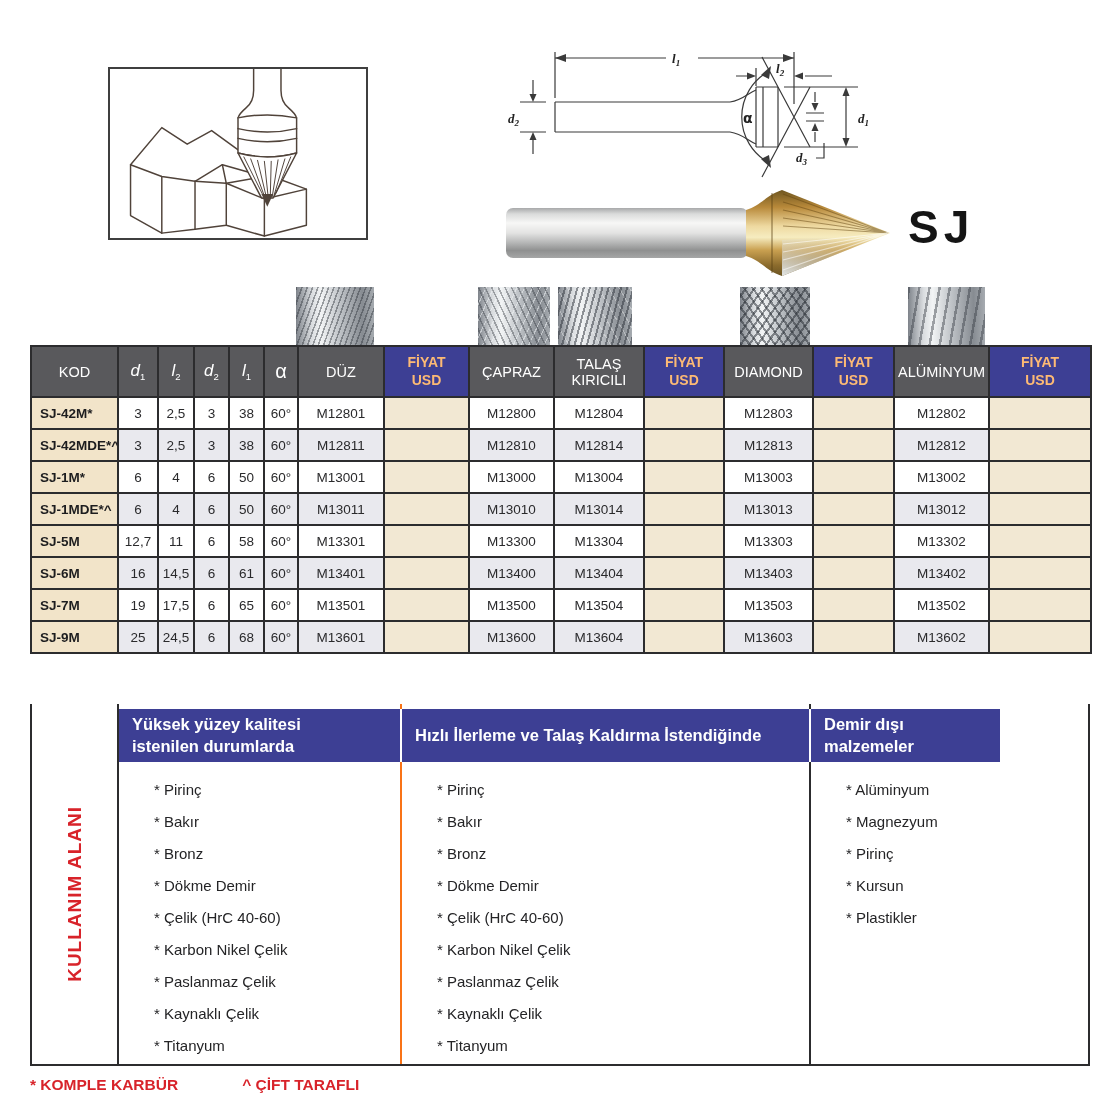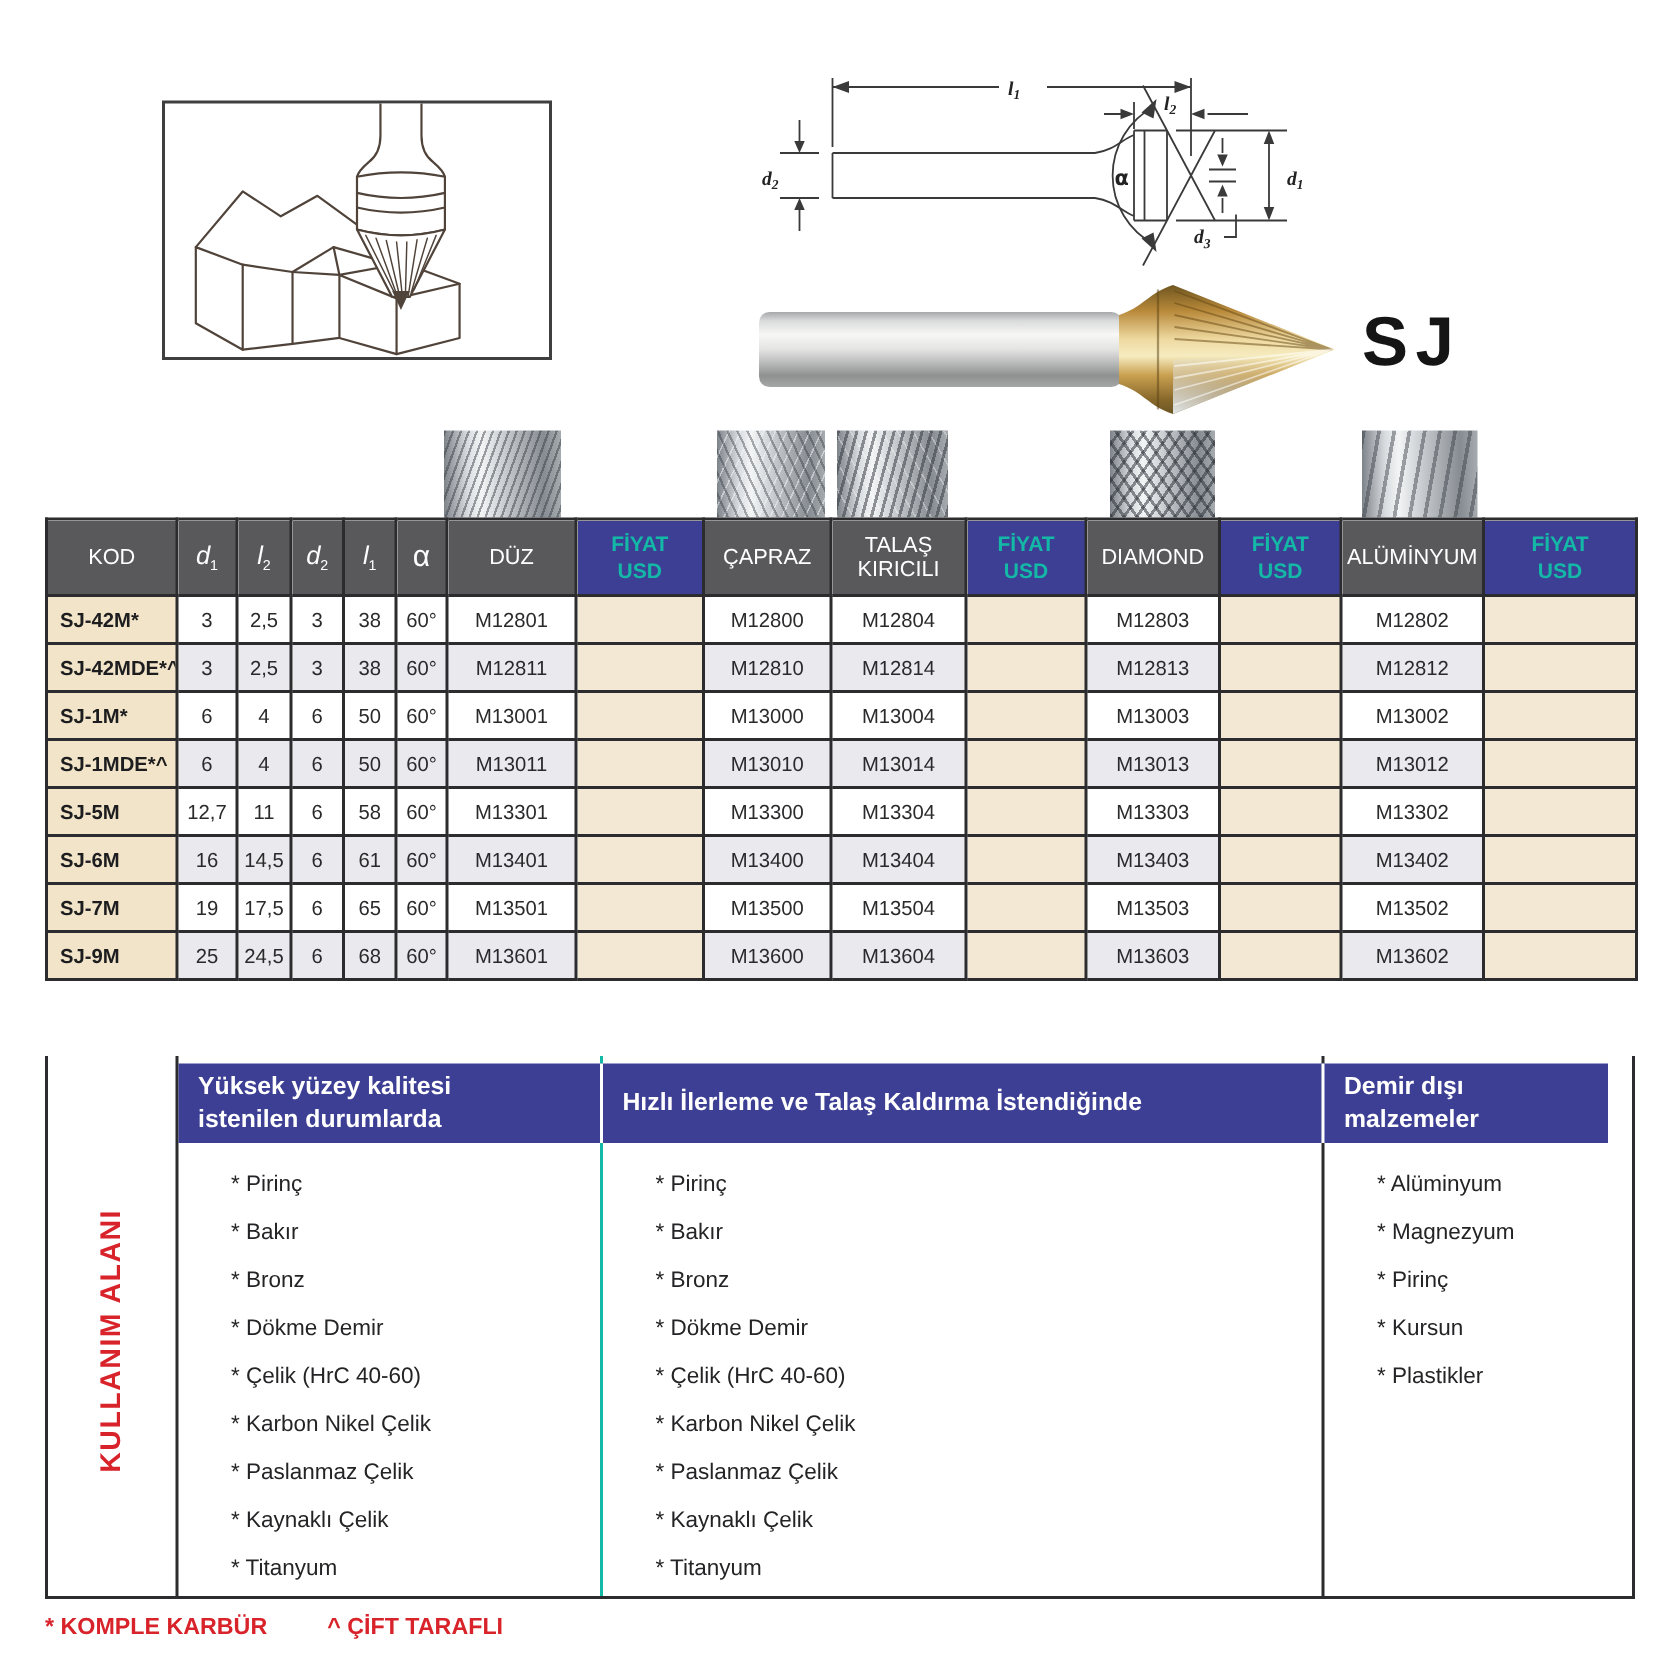--- a/index.html
+++ b/index.html
@@ -40,50 +40,50 @@
   #thumb-aluminyum::after{background:repeating-linear-gradient(100deg,rgba(55,60,68,.45) 0 2.5px,transparent 2.5px 10px);}
 
   
   #spec-table{position:absolute;left:30px;top:345px;width:1060px;border-collapse:collapse;
               table-layout:fixed;}
   #spec-table th,#spec-table td{border:2px solid #2c2c2e;text-align:center;padding:0;
               overflow:hidden;white-space:nowrap;}
   #spec-table thead th{height:49px;vertical-align:middle;}
   #spec-table tbody td{height:30px;}
   .th-dark{background:#59595c;color:#fff;font-size:14.5px;font-weight:normal;}
-  .th-blue{background:#3d3f94;color:#14b8a6;font-size:14px;font-weight:bold;line-height:1.25;}
+  .th-blue{background:#3d3f94;color:#fdba74;font-size:14px;font-weight:bold;line-height:1.25;}
   .th-alpha{font-size:20px;}
   .hdr-dim{font-style:italic;font-size:17px;}
   #spec-table th sub{font-size:9.5px;}
   .kod-cell{background:#f2e4c9;font-weight:bold;font-size:13.5px;text-align:left !important;
             padding-left:8px !important;color:#1d1d1f;}
   .price-cell{background:#f2e8d3;}
   .val-cell{font-size:13.5px;color:#2a2a2c;background:#fff;}
   #spec-table tbody tr:nth-child(even) .val-cell{background:#e9e9ee;}
 
   
   #usage{position:absolute;left:30px;top:704px;width:1060px;height:362px;
          border:2px solid #2c2c2e;border-top:none;box-sizing:border-box;display:flex;background:#fff;}
   .side-col{width:87px;min-width:87px;position:relative;border-right:2px solid #2c2c2e;box-sizing:border-box;}
   .side-label{position:absolute;top:102px;left:50%;transform:translateX(-50%) rotate(180deg);
               writing-mode:vertical-rl;font-weight:bold;font-size:19px;letter-spacing:1px;
               color:#d8232a;white-space:nowrap;}
   .sec{box-sizing:border-box;position:relative;}
   .sec-1{width:281px;}
-  .sec-2{width:481px;border-left:2px solid #14b8a6;}
+  .sec-2{width:409px;border-left:2px solid #f97316;}
   .sec-3{width:191px;border-left:2px solid #2c2c2e;}
   .sec-header{margin-top:5px;height:53px;background:#3d3f94;color:#fff;font-weight:bold;
               font-size:16.5px;line-height:1.32;display:flex;flex-direction:column;
               justify-content:center;padding-left:13px;}
   .sec-2 .sec-header,.sec-3 .sec-header{margin-left:-2px;border-left:2px solid #fff;}
   .sec-list{padding:12px 0 0 13px;}
   .sec-item{line-height:32px;font-size:15px;color:#242426;white-space:nowrap;margin-left:22px;}
 
   
-  #footnotes{position:absolute;left:30px;top:1076px;display:flex;gap:40px;
+  #footnotes{position:absolute;left:30px;top:1076px;display:flex;gap:64px;
              color:#d8232a;font-weight:bold;font-size:15.5px;}
 </style>
 </head>
 <body>
 
 <div class="page">
 
   <div id="app-drawing">
     <svg viewBox="0 0 260 173">
       <g stroke="#50433a" stroke-width="1.5" fill="none" stroke-linejoin="round" stroke-linecap="round">

